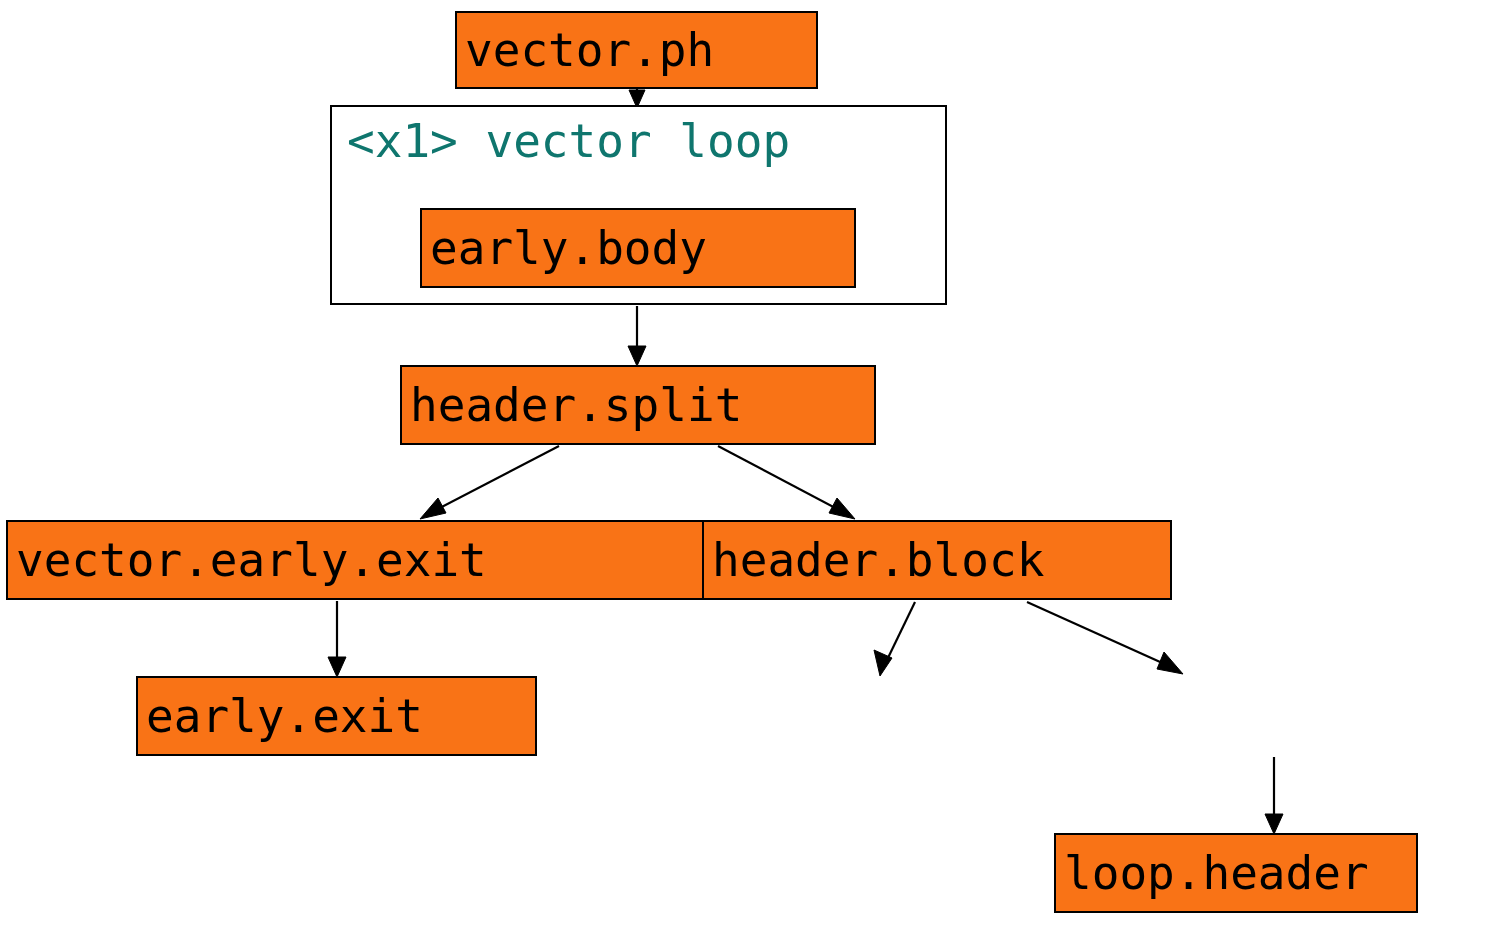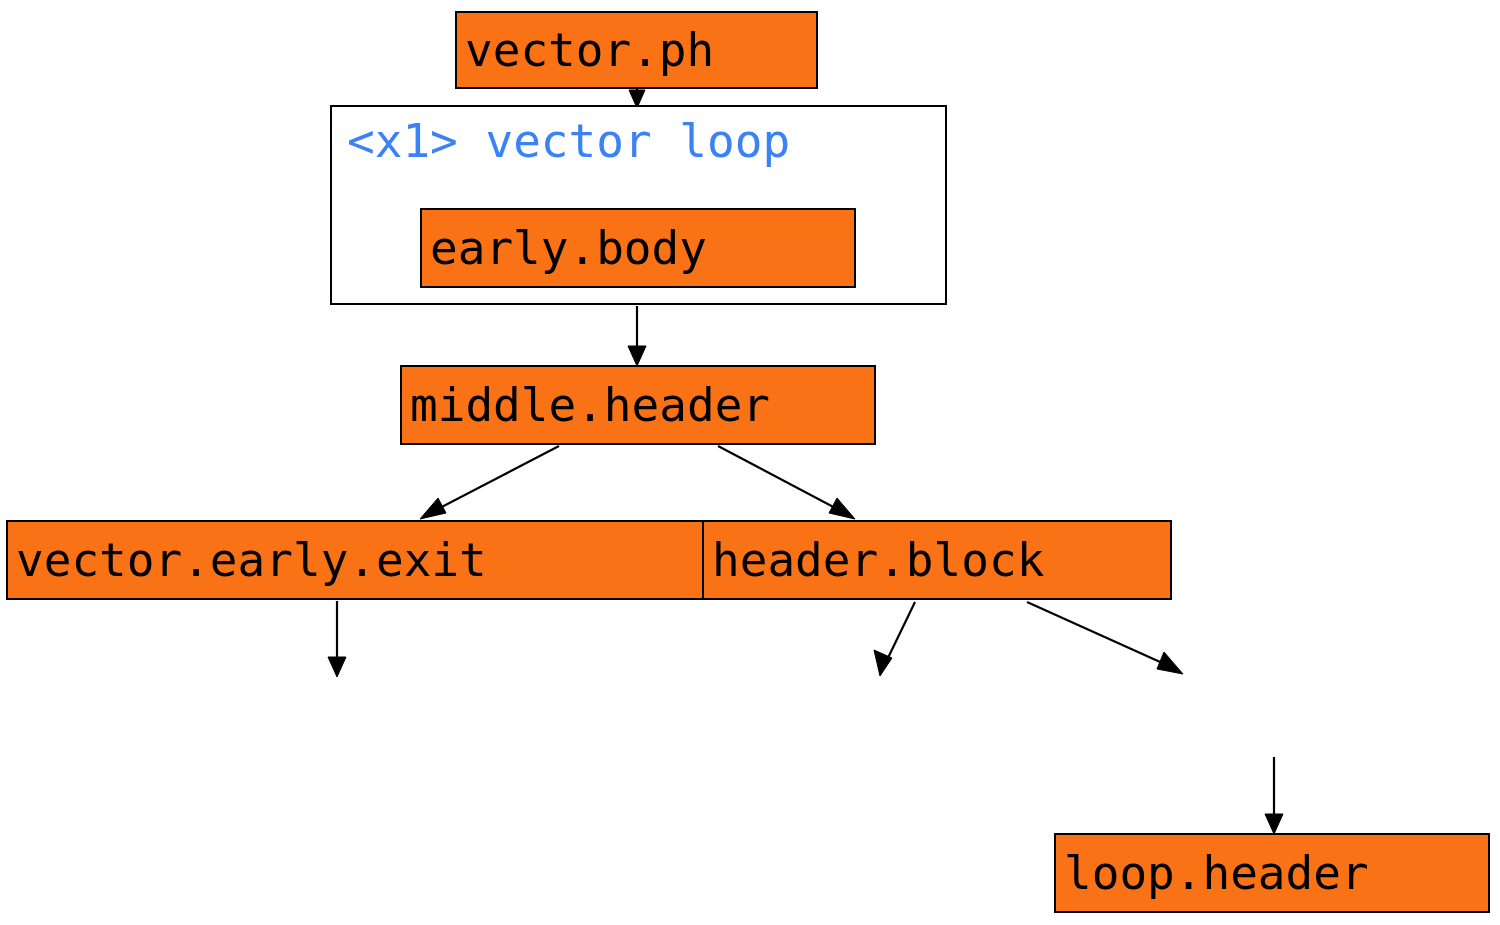--- a/index.html
+++ b/index.html
@@ -32,21 +32,21 @@
   }
   .cluster {
     position: absolute;
     box-sizing: border-box;
     border: 2px solid #000000;
     background: #ffffff;
   }
   .cluster-label {
     position: absolute;
     white-space: pre;
-    color: #3b82f6;
+    color: #0f766e;
     line-height: 1;
   }
   svg.edges {
     position: absolute;
     left: 0;
     top: 0;
     width: 1500px;
     height: 925px;
     pointer-events: none;
   }
@@ -115,31 +115,34 @@
   </div>
 
   <div class="cluster" style="left:330px; top:105px; width:617px; height:200px;"></div>
   <div class="cluster-label" style="left:347px; top:118px; font-size:46px;">&lt;x1&gt; vector loop</div>
 
   <div class="node" style="left:420px; top:208px; width:436px; height:80px; font-size:46px;">
     <span>early.body</span>
   </div>
 
   <div class="node" style="left:400px; top:365px; width:476px; height:80px; font-size:46px;">
-    <span>middle.header</span>
+    <span>header.split</span>
   </div>
 
   <div class="node" style="left:6px; top:520px; width:728px; height:80px; font-size:46px;">
     <span>vector.early.exit</span>
   </div>
 
   <div class="node" style="left:702px; top:520px; width:470px; height:80px; font-size:46px;">
     <span>header.block</span>
   </div>
 
+  <div class="node" style="left:136px; top:676px; width:401px; height:80px; font-size:46px;">
+    <span>early.exit</span>
+  </div>
 
 
 
-  <div class="node" style="left:1054px; top:833px; width:436px; height:80px; font-size:46px;">
+  <div class="node" style="left:1054px; top:833px; width:364px; height:80px; font-size:46px;">
     <span>loop.header</span>
   </div>
 
 </div>
 
 </body></html>

